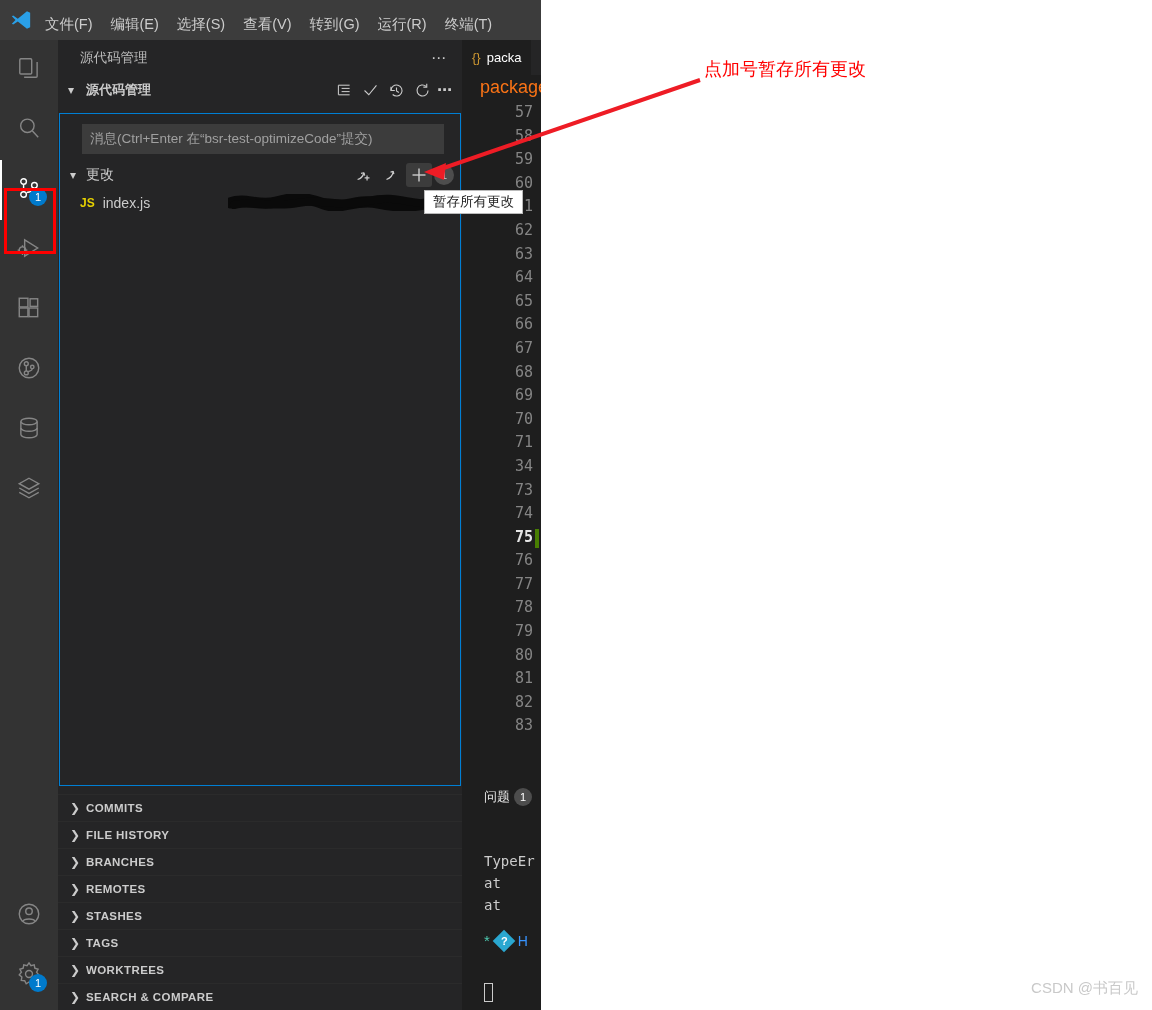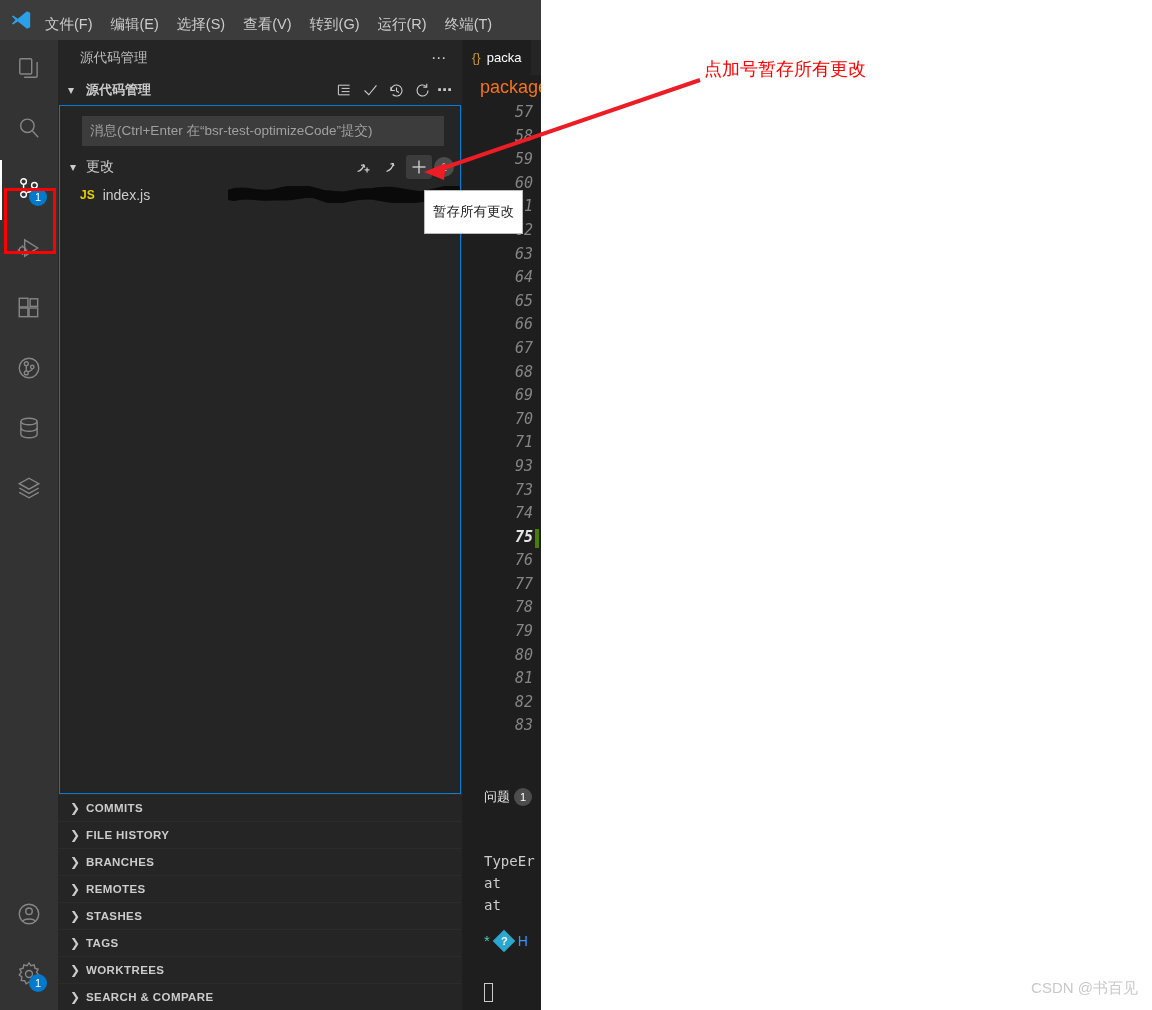--- a/index.html
+++ b/index.html
@@ -70,21 +70,21 @@
     padding-left: 10px; color:#cccccc; font-size: 13px; font-weight: bold;
   }
   .chev { width: 16px; display:inline-block; color:#cccccc; font-size: 12px; }
   .section-header .label { margin-left: 2px; }
   .header-actions { margin-left:auto; display:flex; align-items:center; gap: 4px; padding-right: 8px; }
   .hicon { width:22px; height:22px; display:flex; align-items:center; justify-content:center; }
   .hicon svg { stroke:#cccccc; fill:none; stroke-width:1.3; }
 
   .scm-body {
     flex: 1 1 auto; position: relative;
-    border: 1px solid #007fd4; margin: 0 1px;
+    border: 1px solid #007fd4; margin: 8px 1px;
     background: #252526; overflow: hidden;
   }
   .commit-input {
     margin: 10px 16px 6px 22px; height: 30px; background: #3c3c3c;
     display: flex; align-items: center; padding: 0 8px;
     color: #a0a0a0; font-size: 13.5px; white-space: nowrap; overflow: hidden;
   }
   .changes-row {
     height: 30px; display:flex; align-items:center; padding-left: 10px;
     color:#cccccc; font-size: 14px; position: relative;
@@ -124,21 +124,21 @@
   .tabbar { height: 35px; background: #252526; display:flex; align-items:center; }
   .tab {
     height: 35px; display:flex; align-items:center; padding: 0 10px;
     background: #1e1e1e; color:#ffffff; font-size: 13px; white-space: nowrap;
   }
   .tab .braces { color: #cd9731; margin-right: 6px; font-size: 13px; }
   .breadcrumb {
     height: 24px; display:flex; align-items:center; padding-left: 18px;
     color:#f97316; font-size: 18px; background:#1e1e1e; white-space:nowrap;
   }
-  .code-region { position: relative; height: 680px; background:#1e1e1e;font-style:italic; }
+  .code-region { position: relative; height: 680px; background:#1e1e1e; }
   .line-nums { padding-top: 2px; }
   .ln {
     height: 23.6px; line-height: 23.6px; text-align: right; padding-right: 8px;
     color:#858585; font-size: 15px;
     font-family: "DejaVu Sans Mono", "Liberation Mono", monospace;
   }
   .ln.active { color:#e5e5e5; font-weight: bold; }
   .ln .cursorbar {
     position:absolute; right: 2px; width: 4px; height: 19px; background:#487e02; margin-top:3px;
   }
@@ -162,21 +162,21 @@
   .term-cursor { margin: 34px 0 0 22px; width: 9px; height: 19px; border:1px solid #cccccc; }
 
   
   .annotation-text {
     position: absolute; left: 704px; top: 57px;
     color: #ff0000; font-size: 18px; white-space: nowrap;
   }
   .arrow-svg { position:absolute; left:0; top:0; width:1152px; height:1010px; pointer-events:none; z-index:40; }
 
   .tooltip {
-    position: absolute; left: 424px; top: 190px; height: 44px;
+    position: absolute; left: 424px; top: 190px; height: 24px;
     background: #ffffff; border: 1px solid #bbbbbb; color: #1f1f1f;
     font-size: 13.5px; display:flex; align-items:center; padding: 0 8px; z-index: 45;
     white-space: nowrap;
   }
 
   .watermark {
     position:absolute; right: 14px; bottom: 12px;
     color:#c9c9c9; font-size: 15px; white-space: nowrap;
   }
 </style>
@@ -453,21 +453,21 @@
           <div class="ln">62</div>
           <div class="ln">63</div>
           <div class="ln">64</div>
           <div class="ln">65</div>
           <div class="ln">66</div>
           <div class="ln">67</div>
           <div class="ln">68</div>
           <div class="ln">69</div>
           <div class="ln">70</div>
           <div class="ln">71</div>
-          <div class="ln">93</div>
+          <div class="ln">34</div>
           <div class="ln">73</div>
           <div class="ln">74</div>
           <div class="ln active">
             <span>75</span>
             <span class="cursorbar"></span>
           </div>
           <div class="ln">76</div>
           <div class="ln">77</div>
           <div class="ln">78</div>
           <div class="ln">79</div>

